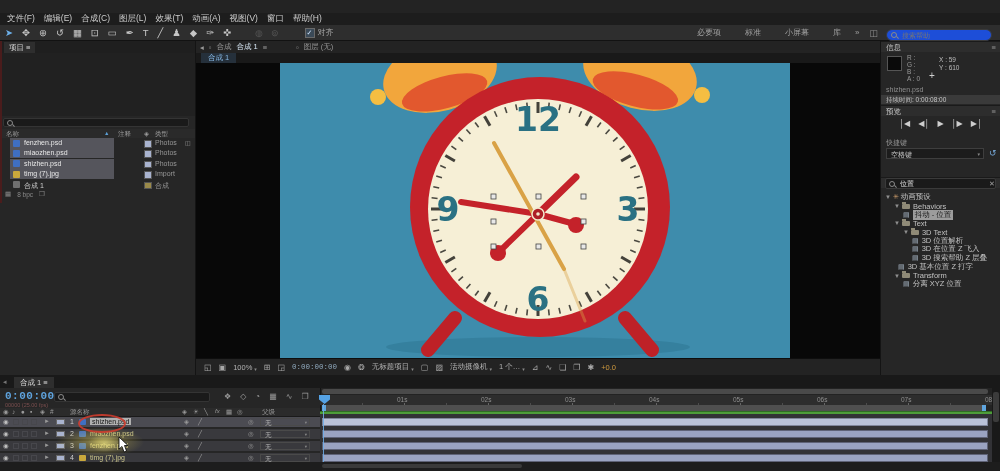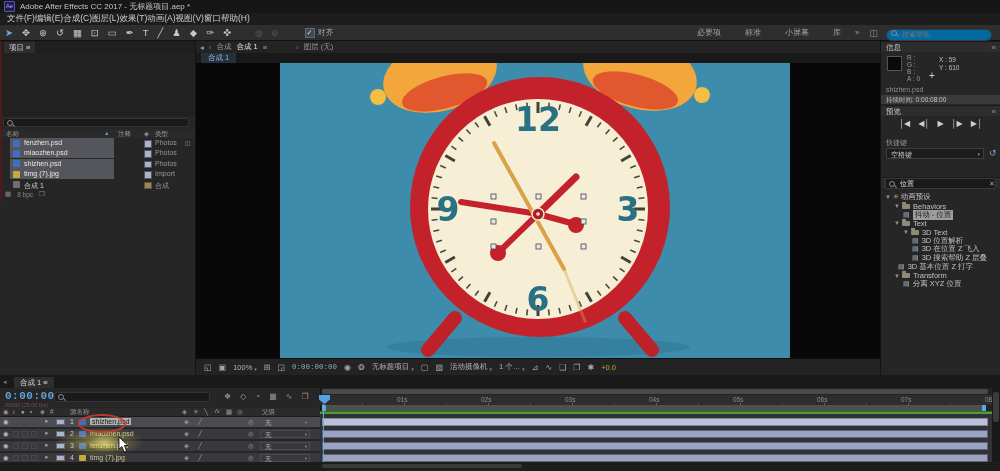--- a/index.html
+++ b/index.html
@@ -3,32 +3,32 @@
 <meta charset="utf-8">
 <style>
   html,body{margin:0;padding:0;background:#000;}
   #app{position:relative;width:1000px;height:471px;background:#232323;overflow:hidden;
        font-family:"Liberation Sans",sans-serif;color:#c9c9c9;-webkit-font-smoothing:antialiased;}
   .abs{position:absolute;}
   .mono{font-family:Liberation Mono, monospace;}
   
   #titlebar{left:0;top:0;width:1000px;height:13px;background:#161616;display:flex;align-items:center;font-size:8px;color:#c4c4c4;}
   #appicon{width:9px;height:9px;margin:0 5px 0 4px;background:#221c4e;border:1px solid #5a52b4;color:#b2abf2;font-size:6px;line-height:9px;text-align:center;border-radius:1px;}
-  #menubar{left:0;top:13px;width:1000px;height:12px;background:#1d1d1d;display:flex;align-items:center;padding-left:7px;font-size:8.5px;color:#cdcdcd;box-sizing:border-box;}
+  #menubar{left:0;top:13px;width:1000px;height:12px;background:#1d1d1d;display:flex;align-items:center;gap:9px;padding-left:7px;font-size:8.5px;color:#cdcdcd;box-sizing:border-box;}
   .mi{cursor:default;}
   #toolbar{left:0;top:25px;width:1000px;height:16px;background:#2e2e2e;border-bottom:1px solid #121212;display:flex;align-items:center;box-sizing:border-box;}
   #tools{display:flex;gap:9px;padding-left:5px;font-size:9.5px;color:#c6c6c6;align-items:center;}
   .tool.active{color:#6cb0ea;}
   #tools-dim{display:flex;gap:8px;margin-left:24px;font-size:9px;color:#555;}
   #snap{display:flex;align-items:center;gap:3px;margin-left:26px;font-size:8px;color:#a9a9a9;}
   #snapbox{width:8px;height:8px;background:#3b4a58;border:1px solid #6a6a6a;color:#cfe6ff;font-size:7px;line-height:8px;text-align:center;}
   #workspaces{display:flex;gap:24px;margin-left:auto;font-size:8px;color:#9e9e9e;}
   #ws-more{margin-left:14px;color:#9e9e9e;font-size:8px;}
   #ws-toggle{margin-left:10px;color:#8f8f8f;font-size:9px;}
-  #helpsearch{display:flex;align-items:flex-start;gap:3px;margin:5px 8px 0 8px;background:#0369a1;border:1px solid #3a3a3a;border-radius:6px;height:10px;width:96px;padding:0 4px;}
+  #helpsearch{display:flex;align-items:center;gap:3px;margin:5px 8px 0 8px;background:#1d4ed8;border:1px solid #3a3a3a;border-radius:6px;height:10px;width:96px;padding:0 4px;}
   #helpsearch input{background:transparent;border:none;outline:none;color:#bbb;font-size:7px;width:80px;font-family:"Liberation Sans",sans-serif;}
   .mag{width:4px;height:4px;border:1px solid #8a8a8a;border-radius:50%;position:relative;flex:0 0 auto;display:inline-block;}
   .mag::after{content:"";position:absolute;left:4px;top:4px;width:3px;height:1px;background:#8a8a8a;transform:rotate(45deg);}
   
   #project{left:0;top:41px;width:196px;height:334px;background:#262626;border-right:1px solid #141414;box-sizing:border-box;}
   .ptabrow{position:absolute;left:0;top:0;width:100%;height:12px;background:#1f1f1f;}
   .ptab{position:absolute;left:4px;top:1px;height:11px;background:#2e2e2e;padding:0 5px;font-size:7.5px;line-height:11px;color:#d2d2d2;}
   #proj-preview{position:absolute;left:0;top:12px;width:195px;height:63px;background:#212121;}
   #proj-search{position:absolute;left:3px;top:77px;width:186px;height:9px;background:#1a1a1a;border:1px solid #343434;border-radius:2px;display:flex;align-items:center;padding:0 3px;box-sizing:border-box;}
   #proj-search input{background:transparent;border:none;outline:none;width:160px;color:#ccc;font-size:7px;}
@@ -135,24 +135,20 @@
   #ann-red{left:78px;top:414px;width:44px;height:15px;border:2px solid rgba(205,60,45,.9);border-radius:50%;pointer-events:none;}
   #ann-glow{left:56px;top:427px;width:88px;height:30px;background:radial-gradient(closest-side,rgba(235,215,80,.5),rgba(235,215,80,0));pointer-events:none;}
   #ann-glow2{left:88px;top:434px;width:34px;height:18px;background:radial-gradient(closest-side,rgba(250,240,140,.55),rgba(250,240,140,0));pointer-events:none;}
   #cursor{left:118px;top:437px;pointer-events:none;}
 </style>
 </head>
 <body>
 
 <div id="app">
 
-  <div id="titlebar" class="abs">
-    <span id="appicon">Ae</span>
-    <span>Adobe After Effects CC 2017 - 无标题项目.aep *</span>
-  </div>
 
   <div id="menubar" class="abs">
       <span class="mi">文件(F)</span>
       <span class="mi">编辑(E)</span>
       <span class="mi">合成(C)</span>
       <span class="mi">图层(L)</span>
       <span class="mi">效果(T)</span>
       <span class="mi">动画(A)</span>
       <span class="mi">视图(V)</span>
       <span class="mi">窗口</span>

